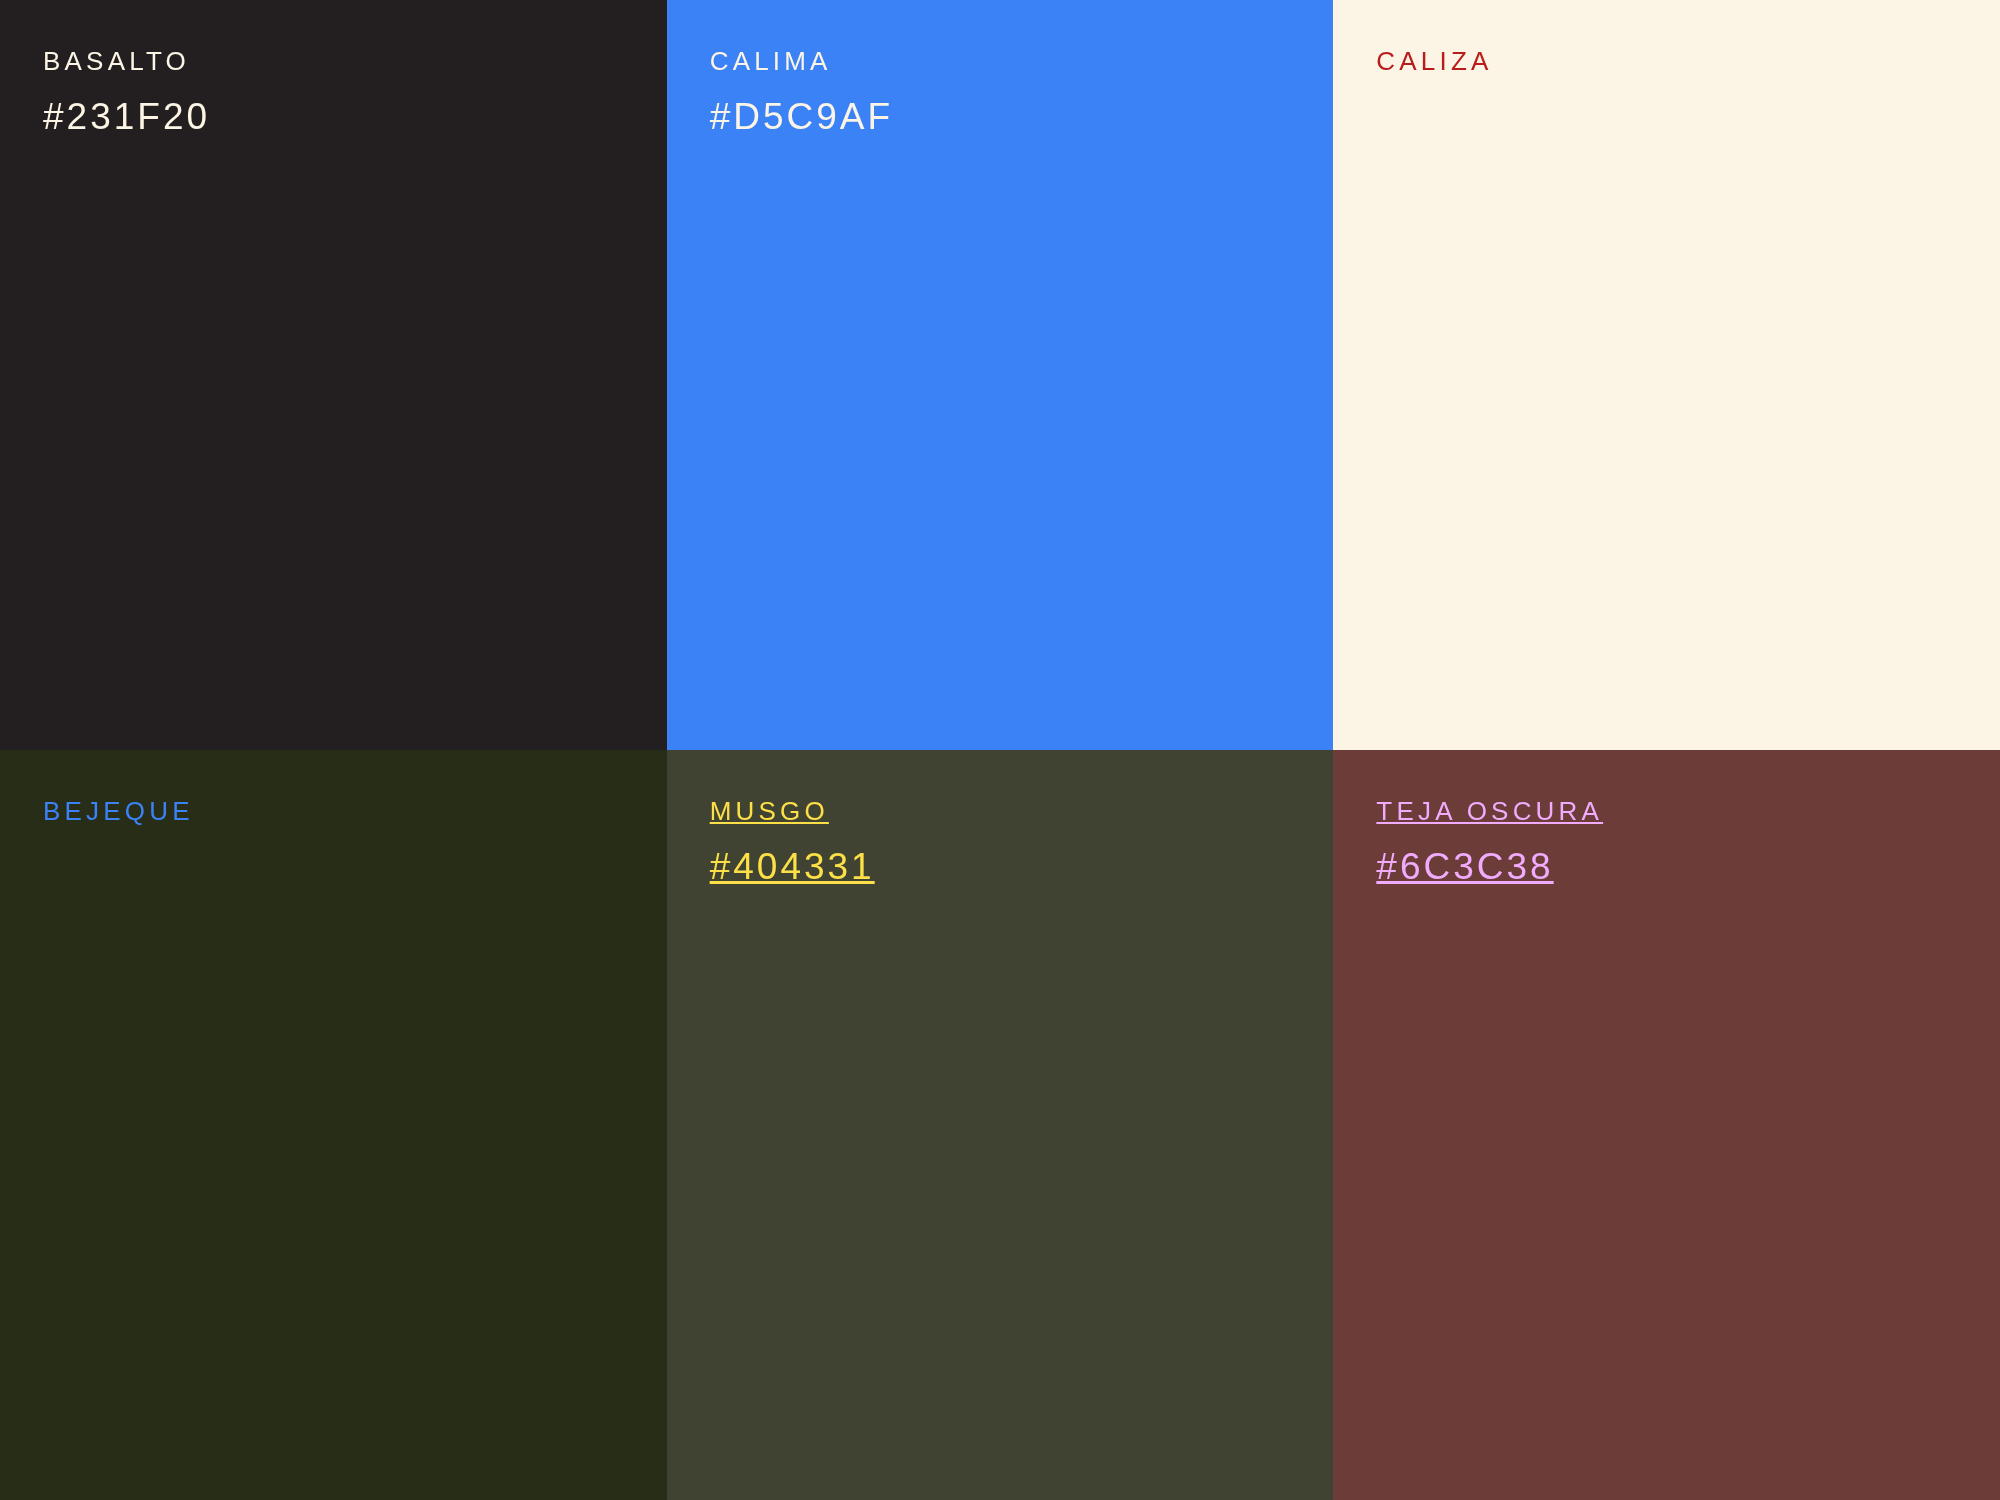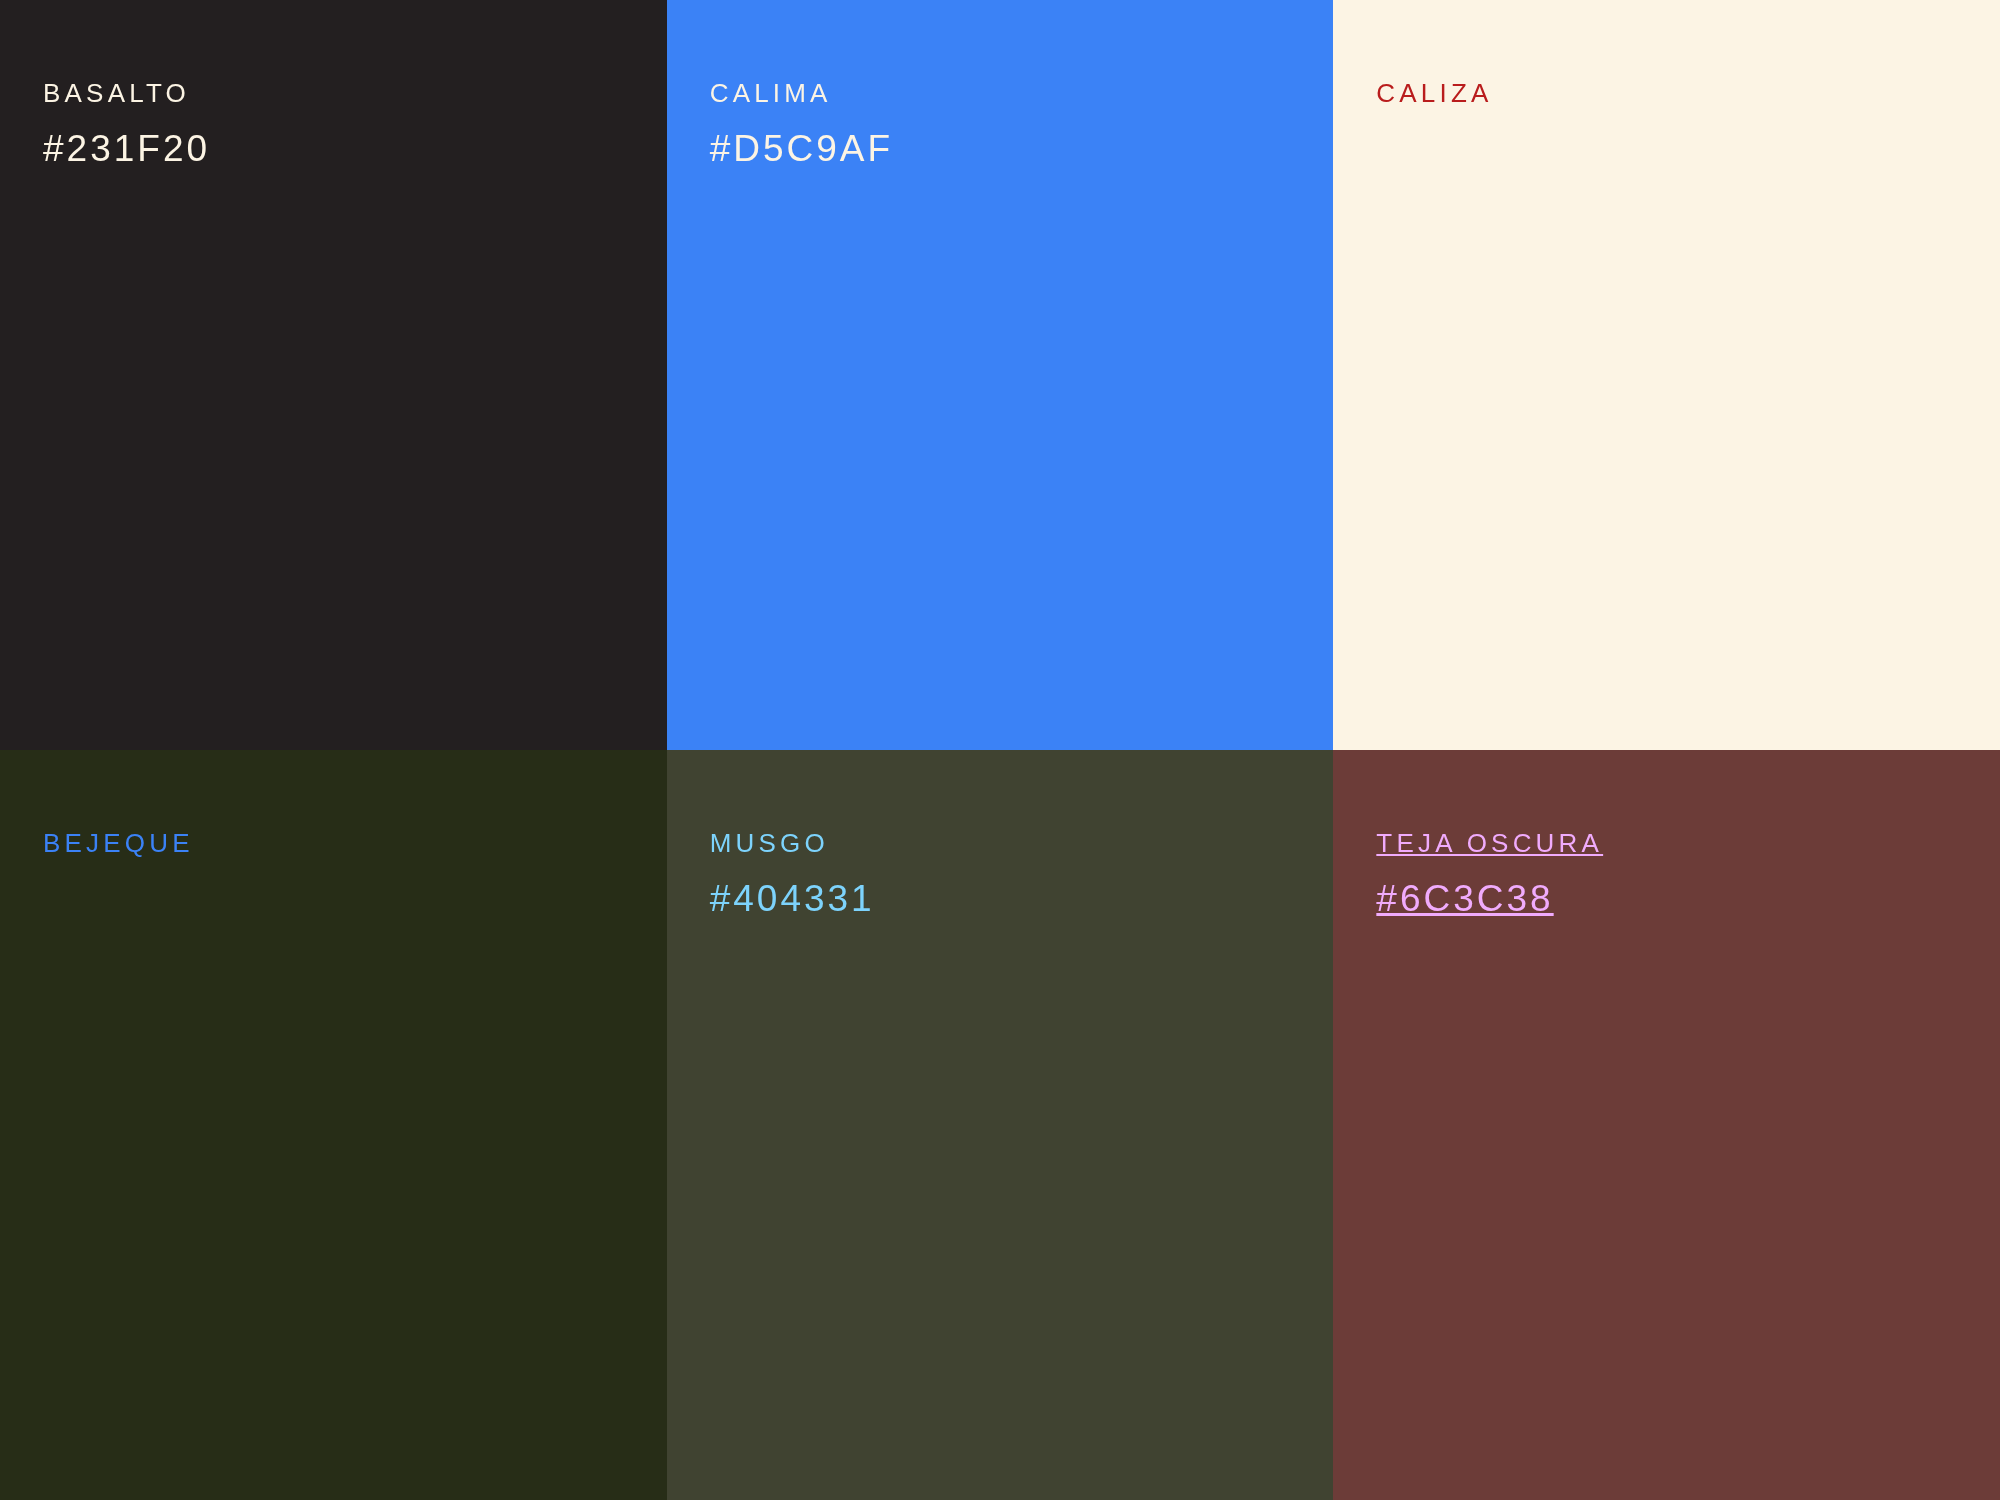--- a/index.html
+++ b/index.html
@@ -17,21 +17,21 @@
   .palette-grid {
     width: 2000px;
     height: 1500px;
     display: grid;
     grid-template-columns: repeat(3, 1fr);
     grid-template-rows: 750px 750px;
   }
   .swatch {
     position: relative;
     box-sizing: border-box;
-    padding: 80px 0 0 43px;
+    padding: 48px 0 0 43px;
     overflow: hidden;
   }
   .swatch-name {
     display: block;
     font-size: 26px;
     font-weight: 400;
     letter-spacing: 4.2px;
     line-height: 1;
     margin: 0 0 24px 0;
     white-space: nowrap;
@@ -62,21 +62,21 @@
   </div>
 
   <div class="swatch" style="background-color: rgb(252, 244, 228); color: #b91c1c;">
     <span class="swatch-name">CALIZA</span>
   </div>
 
   <div class="swatch" style="background-color: rgb(39, 45, 23); color: #3b82f6;">
     <span class="swatch-name">BEJEQUE</span>
   </div>
 
-  <div class="swatch" style="background-color: rgb(64, 67, 49); color: #7dd3fc;">
+  <div class="swatch" style="background-color: rgb(64, 67, 49); color: #fde047; text-decoration: underline;">
     <span class="swatch-name">MUSGO</span>
     <span class="swatch-hex">#404331</span>
   </div>
 
   <div class="swatch" style="background-color: rgb(108, 60, 56); color: #f0abfc; text-decoration: underline;">
     <span class="swatch-name">TEJA OSCURA</span>
     <span class="swatch-hex">#6C3C38</span>
   </div>
 
 </div>

